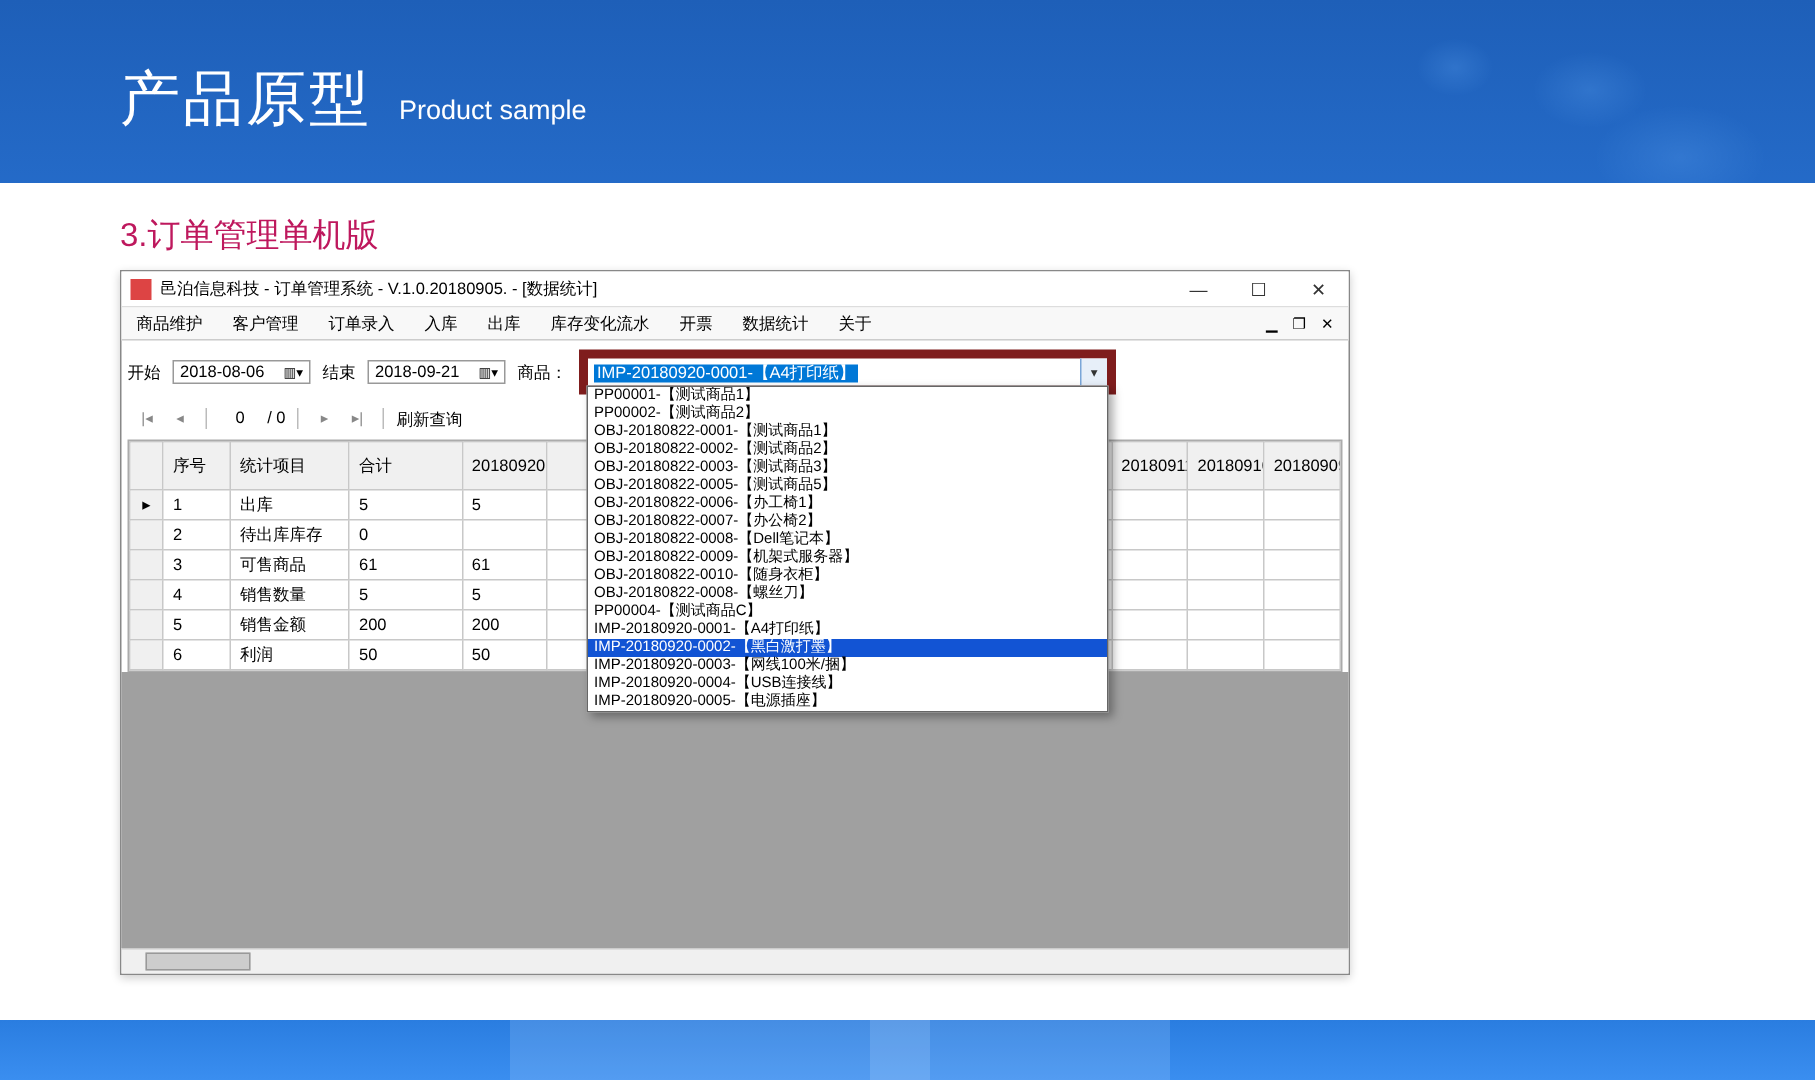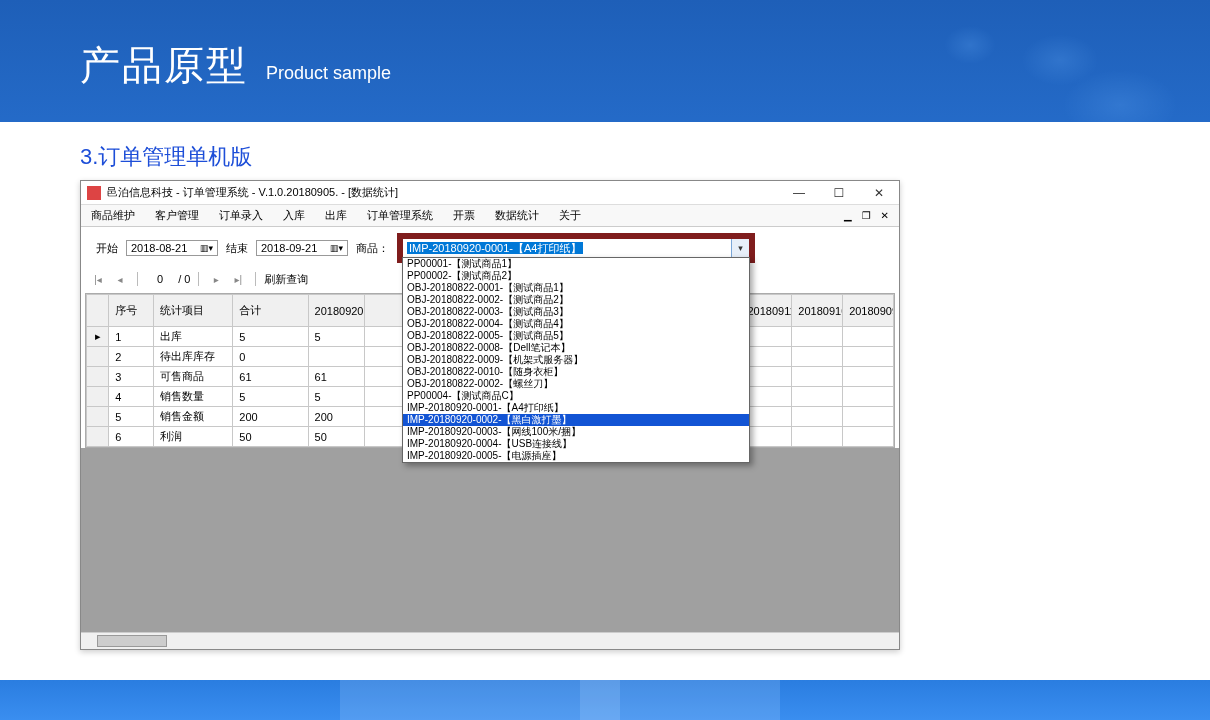--- a/index.html
+++ b/index.html
@@ -35,21 +35,21 @@
       position: absolute;
       top: 122px; left: 0;
       width: 100%;
       height: 560px;
       background: #fff;
     }
     .section-title {
       position: absolute;
       top: 20px; left: 80px;
       font-size: 22px;
-      color: #1d4ed8;
+      color: #be185d;
     }
     .app-window {
       position: absolute;
       left: 80px; top: 58px;
       width: 820px;
       height: 470px;
       border: 1px solid #888;
       background: #fff;
       box-shadow: 0 2px 6px rgba(0,0,0,0.2);
       display: flex;
@@ -89,21 +89,21 @@
     }
     .menubar .mi { cursor: pointer; padding: 2px 4px; }
     .mdi-icons {
       margin-left: auto;
       display: flex;
       gap: 2px;
       font-size: 10px;
     }
     .mdi-icons span { cursor: pointer; padding: 2px 4px; }
     .filter-bar {
-      padding: 6px 15px;
+      padding: 6px 4px;
       font-size: 11px;
       display: flex;
       align-items: center;
       gap: 8px;
       color: #000;
     }
     .filter-bar .label { }
     .dateinput {
       border: 1px solid #999;
       padding: 1px 4px;
@@ -268,60 +268,61 @@
         <div class="wc close">✕</div>
       </div>
     </div>
 
     <div class="menubar" id="menubar">
       <span class="mi">商品维护</span>
         <span class="mi">客户管理</span>
         <span class="mi">订单录入</span>
         <span class="mi">入库</span>
         <span class="mi">出库</span>
-        <span class="mi">订单管理系统</span>
+        <span class="mi">库存变化流水</span>
         <span class="mi">开票</span>
         <span class="mi">数据统计</span>
         <span class="mi">关于</span>
         <div class="mdi-icons">
         <span>▁</span>
         <span>❐</span>
         <span>✕</span>
       </div>
     </div>
 
     <div class="filter-bar">
       <span class="label">开始</span>
       <span class="dateinput">
-        <span>2018-08-21</span>
+        <span>2018-08-06</span>
         <span style="margin-left:auto;font-size:9px;">▥▾</span>
       </span>
       <span class="label">结束</span>
       <span class="dateinput">
         <span>2018-09-21</span>
         <span style="margin-left:auto;font-size:9px;">▥▾</span>
       </span>
       <span class="label">商品：</span>
       <div class="combo">
         <div class="sel-text">
           <span class="highlight">IMP-20180920-0001-【A4打印纸】</span>
         </div>
         <div class="arrow">▾</div>
         <div class="dropdown-list" id="dropdown-list">
             <div class="opt">PP00001-【测试商品1】</div>
             <div class="opt">PP00002-【测试商品2】</div>
             <div class="opt">OBJ-20180822-0001-【测试商品1】</div>
             <div class="opt">OBJ-20180822-0002-【测试商品2】</div>
             <div class="opt">OBJ-20180822-0003-【测试商品3】</div>
-            <div class="opt">OBJ-20180822-0004-【测试商品4】</div>
             <div class="opt">OBJ-20180822-0005-【测试商品5】</div>
+            <div class="opt">OBJ-20180822-0006-【办工椅1】</div>
+            <div class="opt">OBJ-20180822-0007-【办公椅2】</div>
             <div class="opt">OBJ-20180822-0008-【Dell笔记本】</div>
             <div class="opt">OBJ-20180822-0009-【机架式服务器】</div>
             <div class="opt">OBJ-20180822-0010-【随身衣柜】</div>
-            <div class="opt">OBJ-20180822-0002-【螺丝刀】</div>
+            <div class="opt">OBJ-20180822-0008-【螺丝刀】</div>
             <div class="opt">PP00004-【测试商品C】</div>
             <div class="opt">IMP-20180920-0001-【A4打印纸】</div>
             <div class="opt hot">IMP-20180920-0002-【黑白激打墨】</div>
             <div class="opt">IMP-20180920-0003-【网线100米/捆】</div>
             <div class="opt">IMP-20180920-0004-【USB连接线】</div>
             <div class="opt">IMP-20180920-0005-【电源插座】</div>
           </div>
       </div>
     </div>
 

